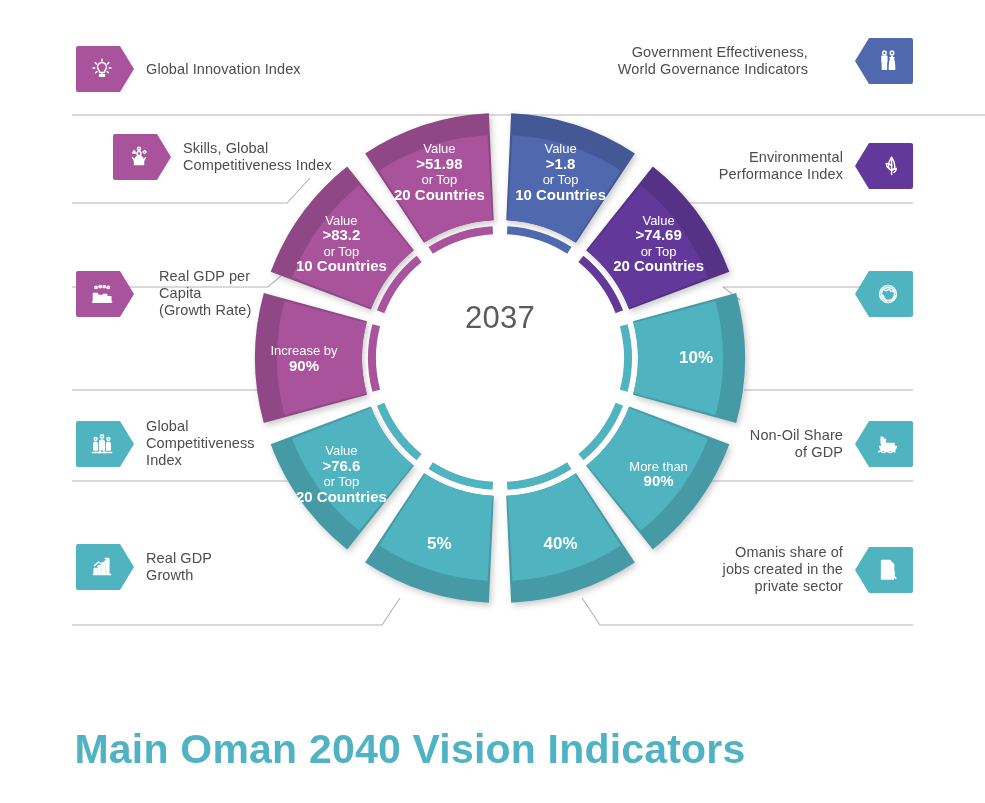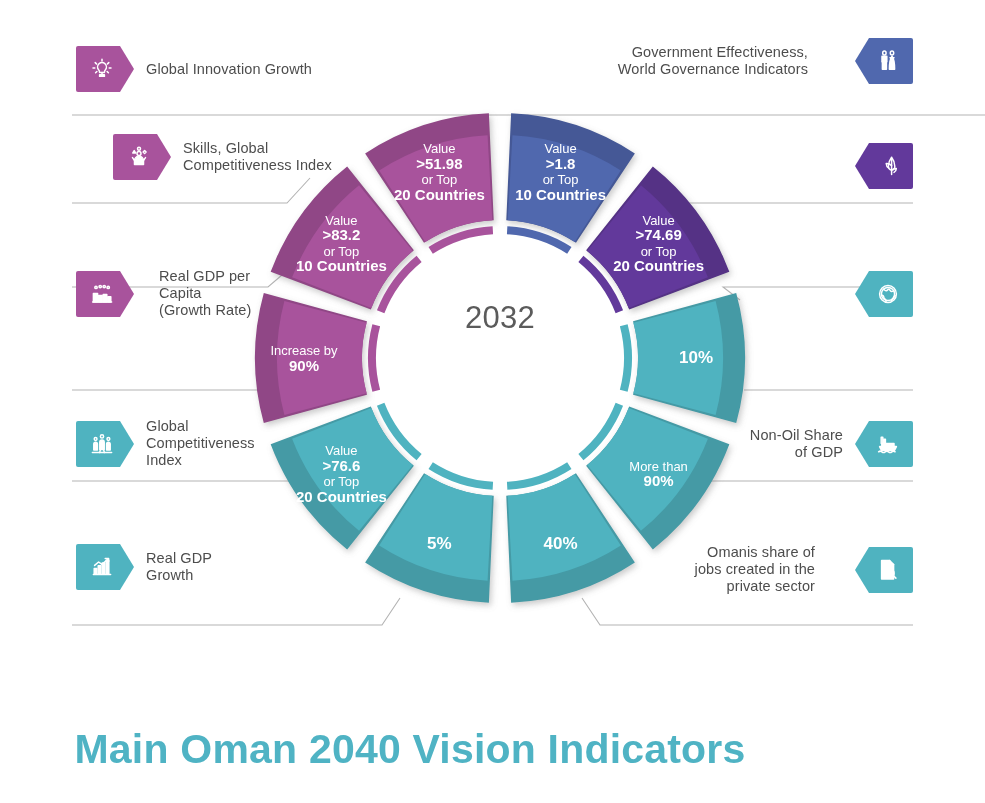--- a/index.html
+++ b/index.html
@@ -113,40 +113,40 @@
         <text class="seg-text" x="320.6" y="451.4"><tspan x="320.6" class="big">40%</tspan></text>
         <text class="seg-text" x="199.4" y="451.4"><tspan x="199.4" class="big">5%</tspan></text>
         <text class="seg-text" x="101.4" y="357.0"><tspan x="101.4">Value</tspan><tspan x="101.4" dy="15.5" class="b">&gt;76.6</tspan><tspan x="101.4" dy="15.5">or Top</tspan><tspan x="101.4" dy="15.5" class="b">20 Countries</tspan></text>
         <text class="seg-text" x="64.0" y="257.3"><tspan x="64.0">Increase by</tspan><tspan x="64.0" dy="15.5" class="b">90%</tspan></text>
         <text class="seg-text" x="101.4" y="126.5"><tspan x="101.4">Value</tspan><tspan x="101.4" dy="15.5" class="b">&gt;83.2</tspan><tspan x="101.4" dy="15.5">or Top</tspan><tspan x="101.4" dy="15.5" class="b">10 Countries</tspan></text>
         <text class="seg-text" x="199.4" y="55.3"><tspan x="199.4">Value</tspan><tspan x="199.4" dy="15.5" class="b">&gt;51.98</tspan><tspan x="199.4" dy="15.5">or Top</tspan><tspan x="199.4" dy="15.5" class="b">20 Countries</tspan></text>
       </g>
   </svg>
 
   <div id="center-label">
-    <div>2032</div>
+    <div>2037</div>
   </div>
 
   <div id="labels-left">
       <div class="label-row left" style="top: 46px; left: 76px;">
         <div class="badge left">
           <div class="body" style="background: rgb(168, 83, 156);"></div>
           <div class="tip" style="border-left-color: rgb(168, 83, 156);"></div>
           <span style="position: relative; z-index: 3; display: block;">
             <svg width="26" height="26" viewBox="0 0 26 26">
               <g stroke="#fff" fill="none" stroke-width="1.5" stroke-linecap="round" stroke-linejoin="round">
                 <path d="M13 16.5v2.2h-2.4v1.6h4.8v-1.6H13"></path>
                 <path d="M9.6 13.8a4.4 4.4 0 1 1 6.8 0c-.7.8-1 1.6-1 2.7h-4.8c0-1.1-.3-1.9-1-2.7z"></path>
                 <path d="M13 3.2v1.8M6.2 6.6l1.3 1.3M19.8 6.6l-1.3 1.3M4 12h1.8M20.2 12H22M6.6 16.8l1.3-1.3M19.4 16.8l-1.3-1.3"></path>
                 <path d="M10.6 20.3h4.8"></path>
               </g>
             </svg>
           </span>
         </div>
-        <div class="label-text">Global Innovation Growth</div>
+        <div class="label-text">Global Innovation Index</div>
       </div>
       <div class="label-row left" style="top: 134px; left: 76px; margin-left: 37px;">
         <div class="badge left">
           <div class="body" style="background: rgb(168, 83, 156);"></div>
           <div class="tip" style="border-left-color: rgb(168, 83, 156);"></div>
           <span style="position: relative; z-index: 3; display: block;">
             <svg width="26" height="26" viewBox="0 0 26 26">
               <g stroke="#fff" fill="none" stroke-width="1.5" stroke-linecap="round" stroke-linejoin="round">
                 <circle cx="13" cy="9.4" r="2"></circle>
                 <path d="M8.5 20.4v-3.8a4.5 4.5 0 0 1 9 0v3.8z" fill="#fff"></path>
@@ -253,20 +253,21 @@
             <svg width="26" height="26" viewBox="0 0 26 26">
               <g stroke="#fff" fill="none" stroke-width="1.5" stroke-linecap="round" stroke-linejoin="round">
                 <path d="M13.4 13.2c0-4 1.4-6.6 3.2-9 1.8 2.4 3.2 5 3.2 9 0 2.4-1.5 3.9-3.2 3.9s-3.2-1.5-3.2-3.9z"></path>
                 <path d="M16.6 6.6V21.4"></path>
                 <path d="M16.6 12.6c-1.6-1.6-3.4-2.3-5.4-2.1.1 2 .9 3.6 2.5 4.5"></path>
                 <path d="M16.6 17.2c1.4-1.3 3-1.8 4.7-1.6-.1 1.7-.9 3-2.3 3.8"></path>
               </g>
             </svg>
           </span>
         </div>
+        <div class="label-text">Environmental<br>Performance Index</div>
       </div>
       <div class="label-row right" style="top: 271px; right: 72px;">
         <div class="badge right">
           <div class="body" style="background: rgb(79, 179, 192);"></div>
           <div class="tip" style="border-right-color: rgb(79, 179, 192);"></div>
           <span style="position: relative; z-index: 3; display: block;">
             <svg width="26" height="26" viewBox="0 0 26 26">
               <g stroke="#fff" fill="none" stroke-width="1.5" stroke-linecap="round" stroke-linejoin="round">
                 <circle cx="13" cy="13" r="8.4"></circle>
                 <circle cx="13" cy="13" r="6.6"></circle>
@@ -291,21 +292,21 @@
                 <rect x="13.2" y="12.4" width="2.6" height="3.2" fill="#fff"></rect>
                 <rect x="16.4" y="12.4" width="2.6" height="3.2" fill="#fff"></rect>
                 <path d="M6.2 12.4V6.2h1.6v6.2M9 12.4V8.2h1.4v4.2"></path>
                 <path d="M3.6 20.8c1.1-.9 2.2-.9 3.3 0s2.2.9 3.3 0 2.2-.9 3.3 0 2.2.9 3.3 0 2.2-.9 3.3 0"></path>
               </g>
             </svg>
           </span>
         </div>
         <div class="label-text">Non-Oil Share<br>of GDP</div>
       </div>
-      <div class="label-row right" style="top: 544px; right: 72px; gap: 28px;">
+      <div class="label-row right" style="top: 544px; right: 72px;">
         <div class="badge right">
           <div class="body" style="background: rgb(79, 179, 192);"></div>
           <div class="tip" style="border-right-color: rgb(79, 179, 192);"></div>
           <span style="position: relative; z-index: 3; display: block;">
             <svg width="26" height="26" viewBox="0 0 26 26">
               <g stroke="#fff" fill="none" stroke-width="1.5" stroke-linecap="round" stroke-linejoin="round">
                 <path d="M6.6 3.6h8l4 4v14.4H6.6z" fill="#fff"></path>
                 <path d="M14.6 3.6v4h4"></path>
                 <path d="M8.8 9.2h3.6M8.8 11.8h3.4M8.8 14.4h2.6"></path>
                 <circle cx="16" cy="16.2" r="3.1"></circle>

